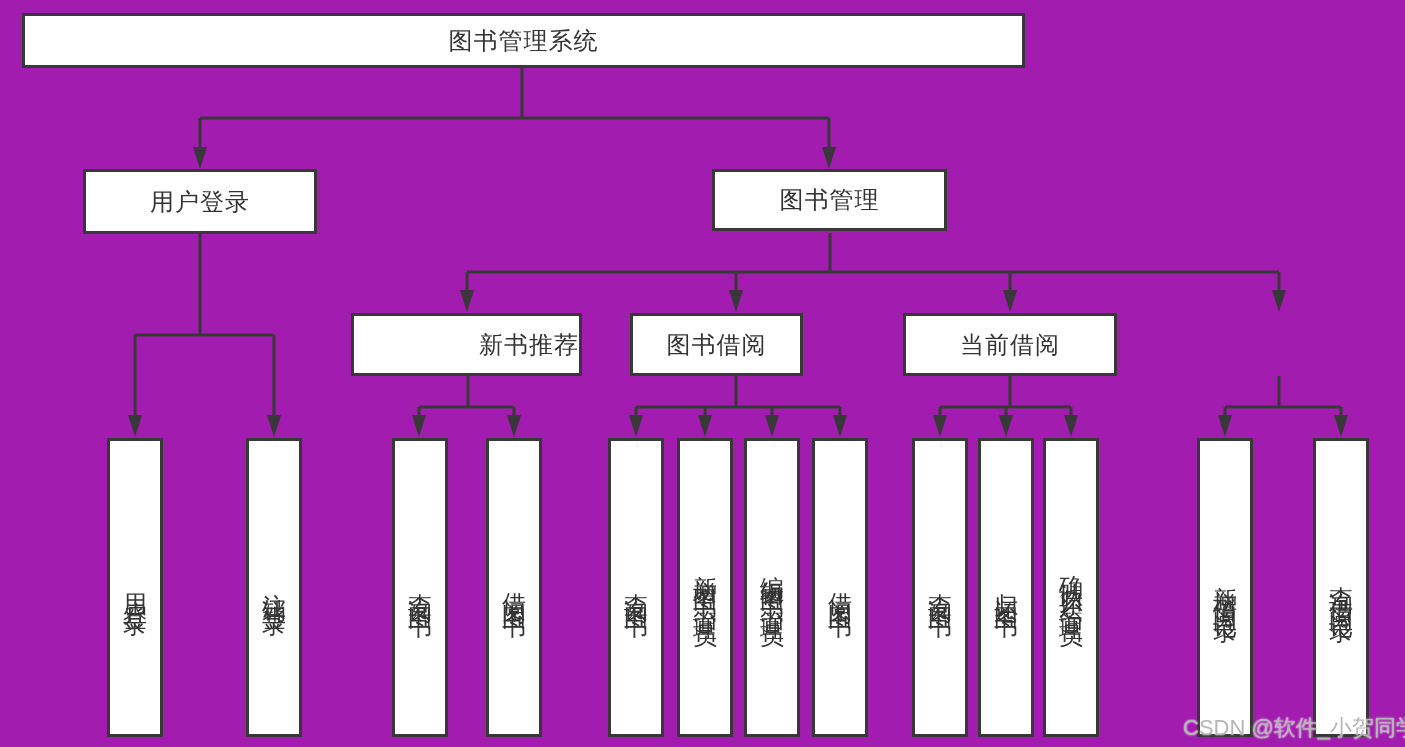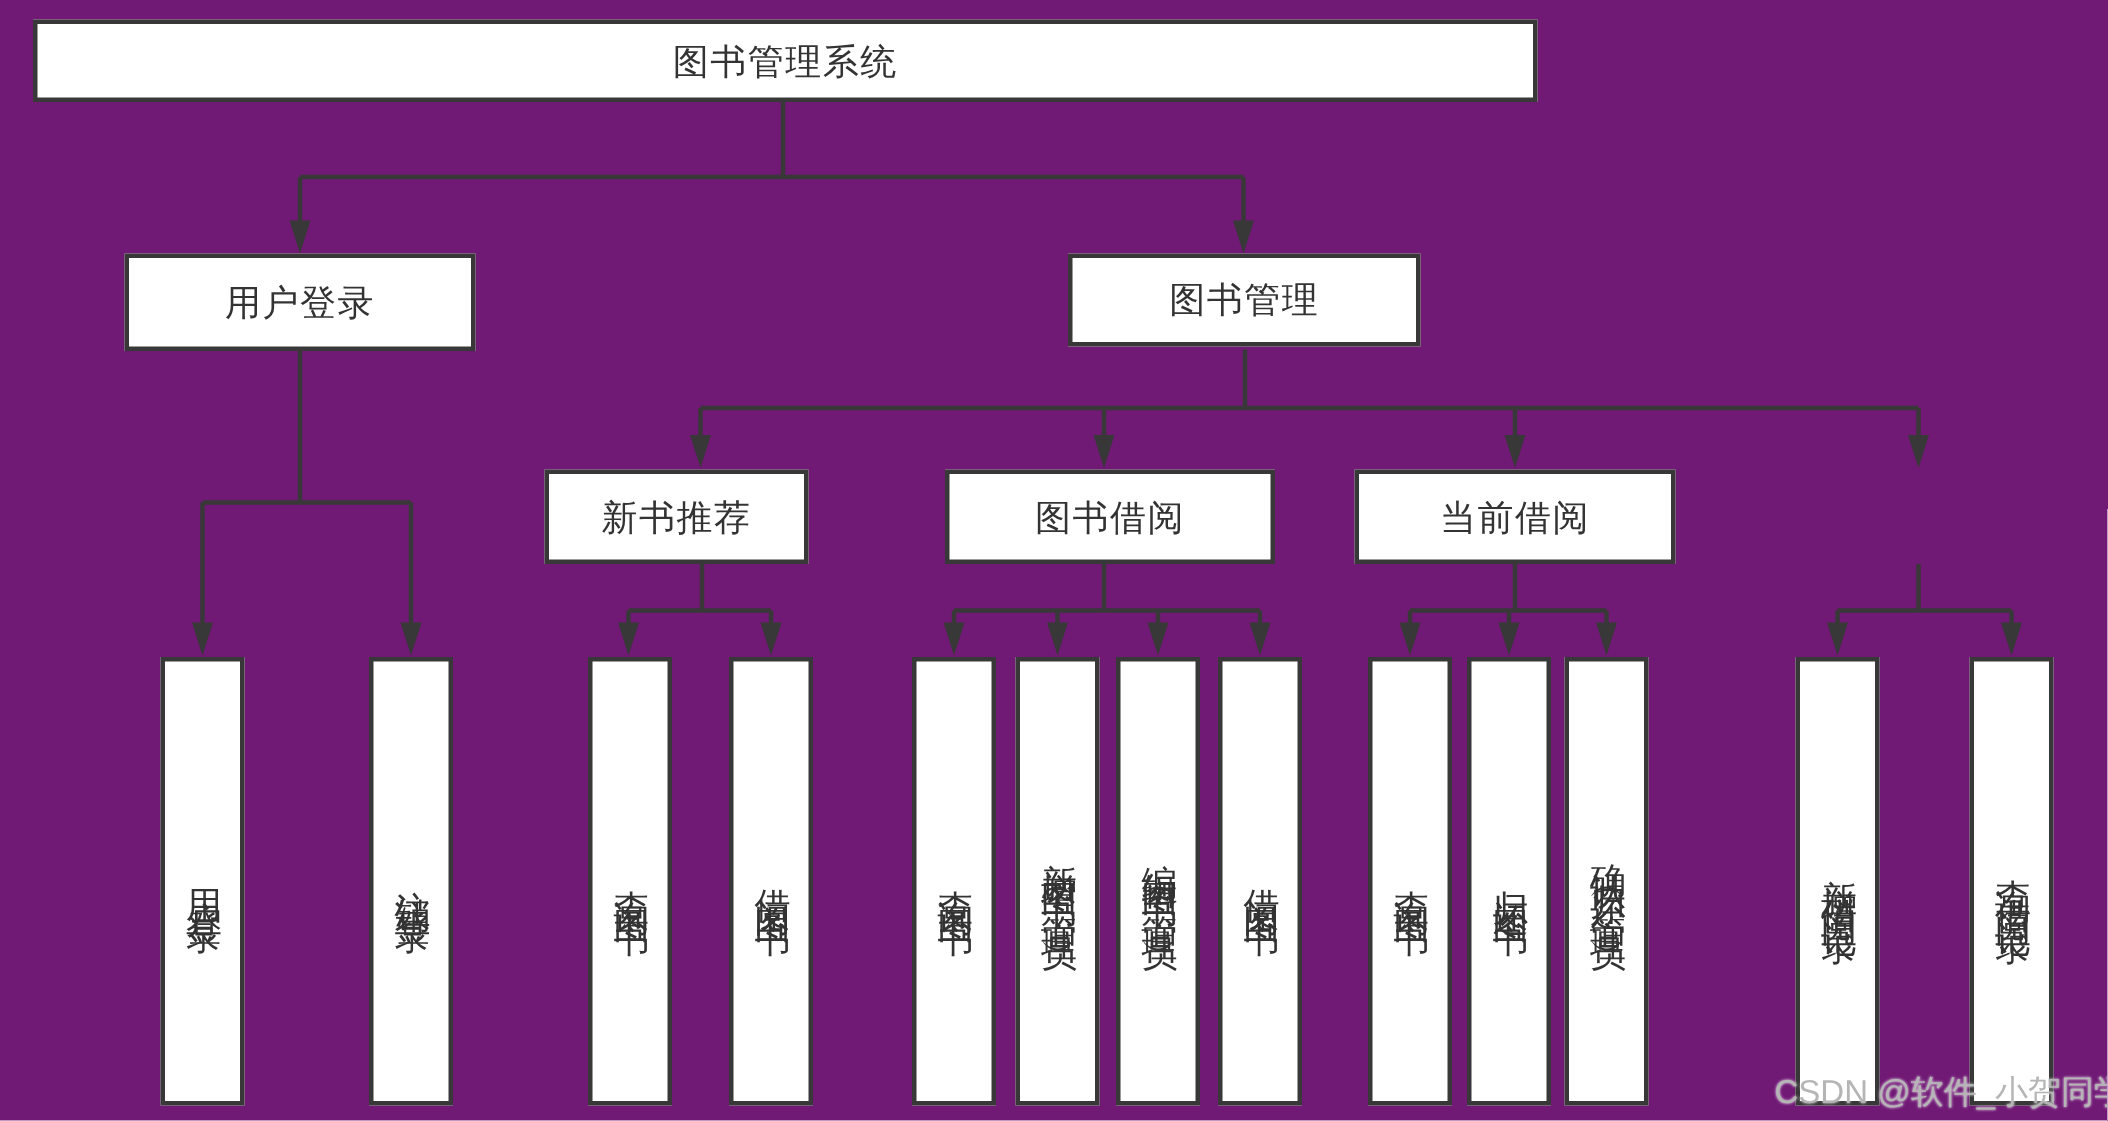--- a/index.html
+++ b/index.html
@@ -1,31 +1,31 @@
 <!DOCTYPE html>
 <html><head>
 <meta charset="utf-8">
 <style>
   html,body{margin:0;padding:0;background:#ffffff;}
   .stage{
-    position:relative;width:1405px;height:747px;background:#701a75;overflow:hidden;
+    position:relative;width:1405px;height:747px;background:#a21caf;overflow:hidden;
     font-family:"Liberation Sans","DejaVu Sans",sans-serif;color:#333333;
   }
   .connectors{position:absolute;left:0;top:0;width:1405px;height:747px;}
   .node{
     position:absolute;box-sizing:border-box;border:3px solid #383838;background:#ffffff;
     display:flex;align-items:center;justify-content:center;
   }
   .h-label{font-size:24px;letter-spacing:1px;color:#333333;white-space:nowrap;}
   .root{left:22px;top:13px;width:1003px;height:55px;}
   .lvl2-a{left:83px;top:169px;width:234px;height:65px;}
   .lvl2-b{left:712px;top:169px;width:235px;height:62px;}
   .lvl3{top:313px;height:63px;}
-  .lvl3-a{left:363px;width:176px;}
-  .lvl3-b{left:630px;width:220px;}
+  .lvl3-a{left:351px;width:231px;justify-content:flex-end;}
+  .lvl3-b{left:630px;width:173px;}
   .lvl3-c{left:903px;width:214px;}
   .lvl3-d{left:1172px;width:214px;}
   .leaf{top:438px;height:299px;width:56px;}
   .v-label{
     writing-mode:vertical-rl;text-orientation:mixed;
     font-size:24px;letter-spacing:7px;color:#333333;line-height:1;white-space:nowrap;
   }
   .leaf-1{left:107px;}  .leaf-2{left:246px;}
   .leaf-3{left:392px;}  .leaf-4{left:486px;}
   .leaf-5{left:608px;}  .leaf-6{left:677px;}

